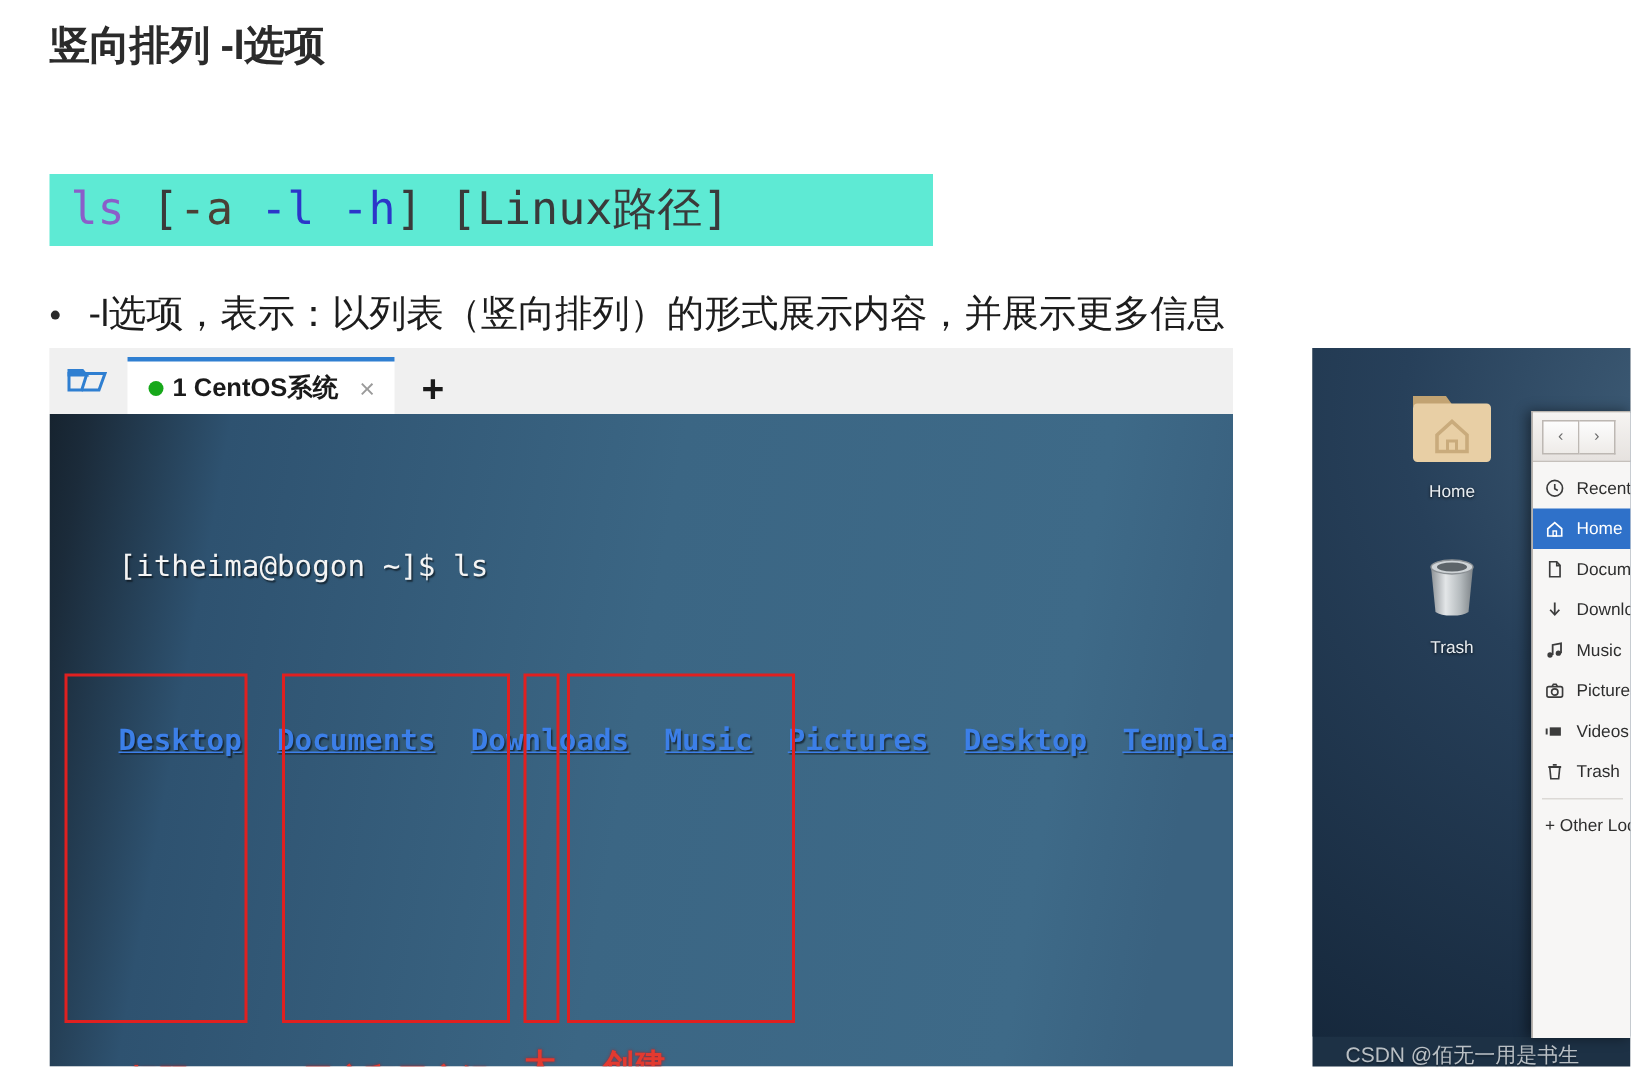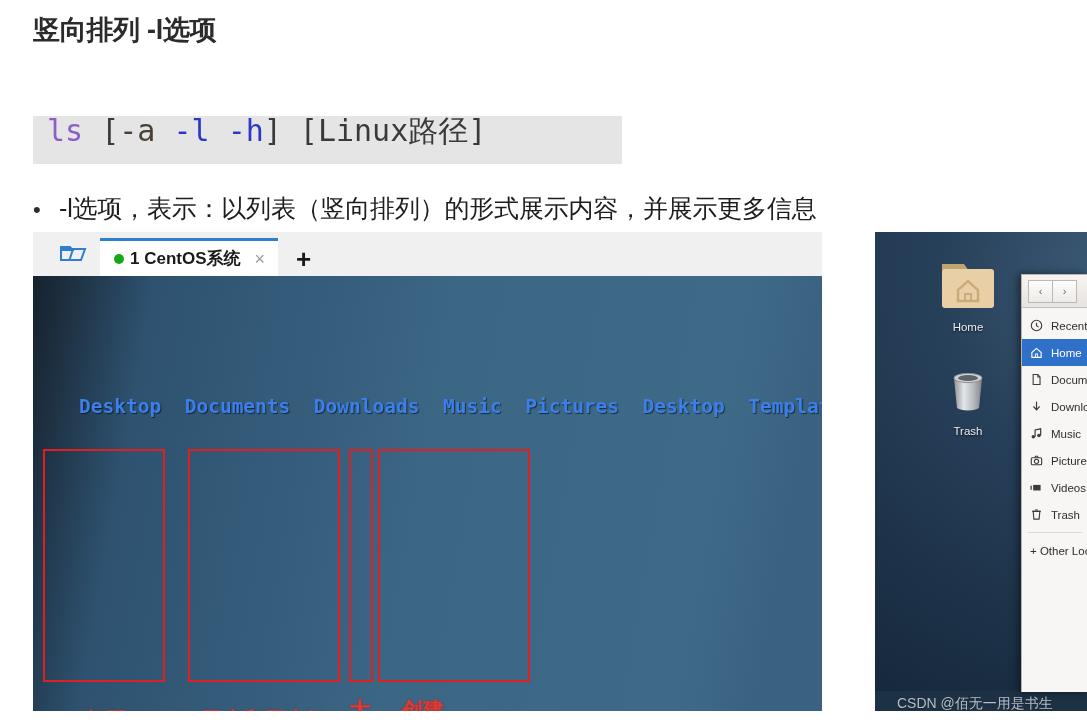--- a/index.html
+++ b/index.html
@@ -28,22 +28,23 @@
     white-space: nowrap;
   }
 
   
   .code-block {
     position: absolute;
     left: 33px;
     top: 116px;
     width: 589px;
     height: 48px;
-    background: #e5e5e5;
-    display: flex;
+    background: #5eead4;
+    display: flex;
+    align-items: center;
     padding-left: 14px;
     box-sizing: border-box;
   }
   .code-line {
     font-family: "DejaVu Sans Mono", "Liberation Mono", monospace;
     font-size: 30px;
     white-space: pre;
     line-height: 1;
   }
   .tok-cmd   { color: #8b5ec9; }
@@ -82,21 +83,20 @@
     height: 479px;
     background: #f0f0f0;
     overflow: hidden;
   }
   .term-tabbar {
     height: 44px;
     background: #f0f0f0;
     display: flex;
     align-items: flex-end;
     position: relative;
-    margin-left: 15px;
   }
   .folder-btn {
     width: 52px;
     height: 44px;
     display: flex;
     align-items: center;
     justify-content: center;
   }
   .term-tab {
     height: 38px;
@@ -155,21 +155,21 @@
     line-height: 29px;
     color: #f2f2f2;
     white-space: pre;
     text-shadow: 1px 1px 1px rgba(0,0,0,0.55);
   }
   .term-line {
     height: 29px;
     padding-left: 46px;
     white-space: pre;
   }
-  .c-dir { color: #3c7fe8; font-weight: bold; }
+  .c-dir { color: #3c7fe8; font-weight: bold; text-decoration: underline; }
   .c-white { color: #f4f4f4; }
 
   
   .hl-box {
     position: absolute;
     border: 2.5px solid #e02020;
     box-sizing: border-box;
     pointer-events: none;
   }
   
@@ -314,20 +314,21 @@
       <span class="tab-dot"></span>
       <span class="tab-label">1 CentOS系统</span>
       <span class="tab-close">×</span>
     </div>
     <div class="tab-plus">+</div>
   </div>
 
   <div class="term-body">
     <div class="term-text">
 
+      <div class="term-line"><span class="c-white">[itheima@bogon ~]$</span><span class="c-white"> ls</span></div>
 
       <div class="term-line"><span class="c-dir">Desktop</span><span>  </span><span class="c-dir">Documents</span><span>  </span><span class="c-dir">Downloads</span><span>  </span><span class="c-dir">Music</span><span>  </span><span class="c-dir">Pictures</span><span>  </span><span class="c-dir">Desktop</span><span>  </span><span class="c-dir">Templates</span></div>
 
 
       
 
       
 
       
     </div>

